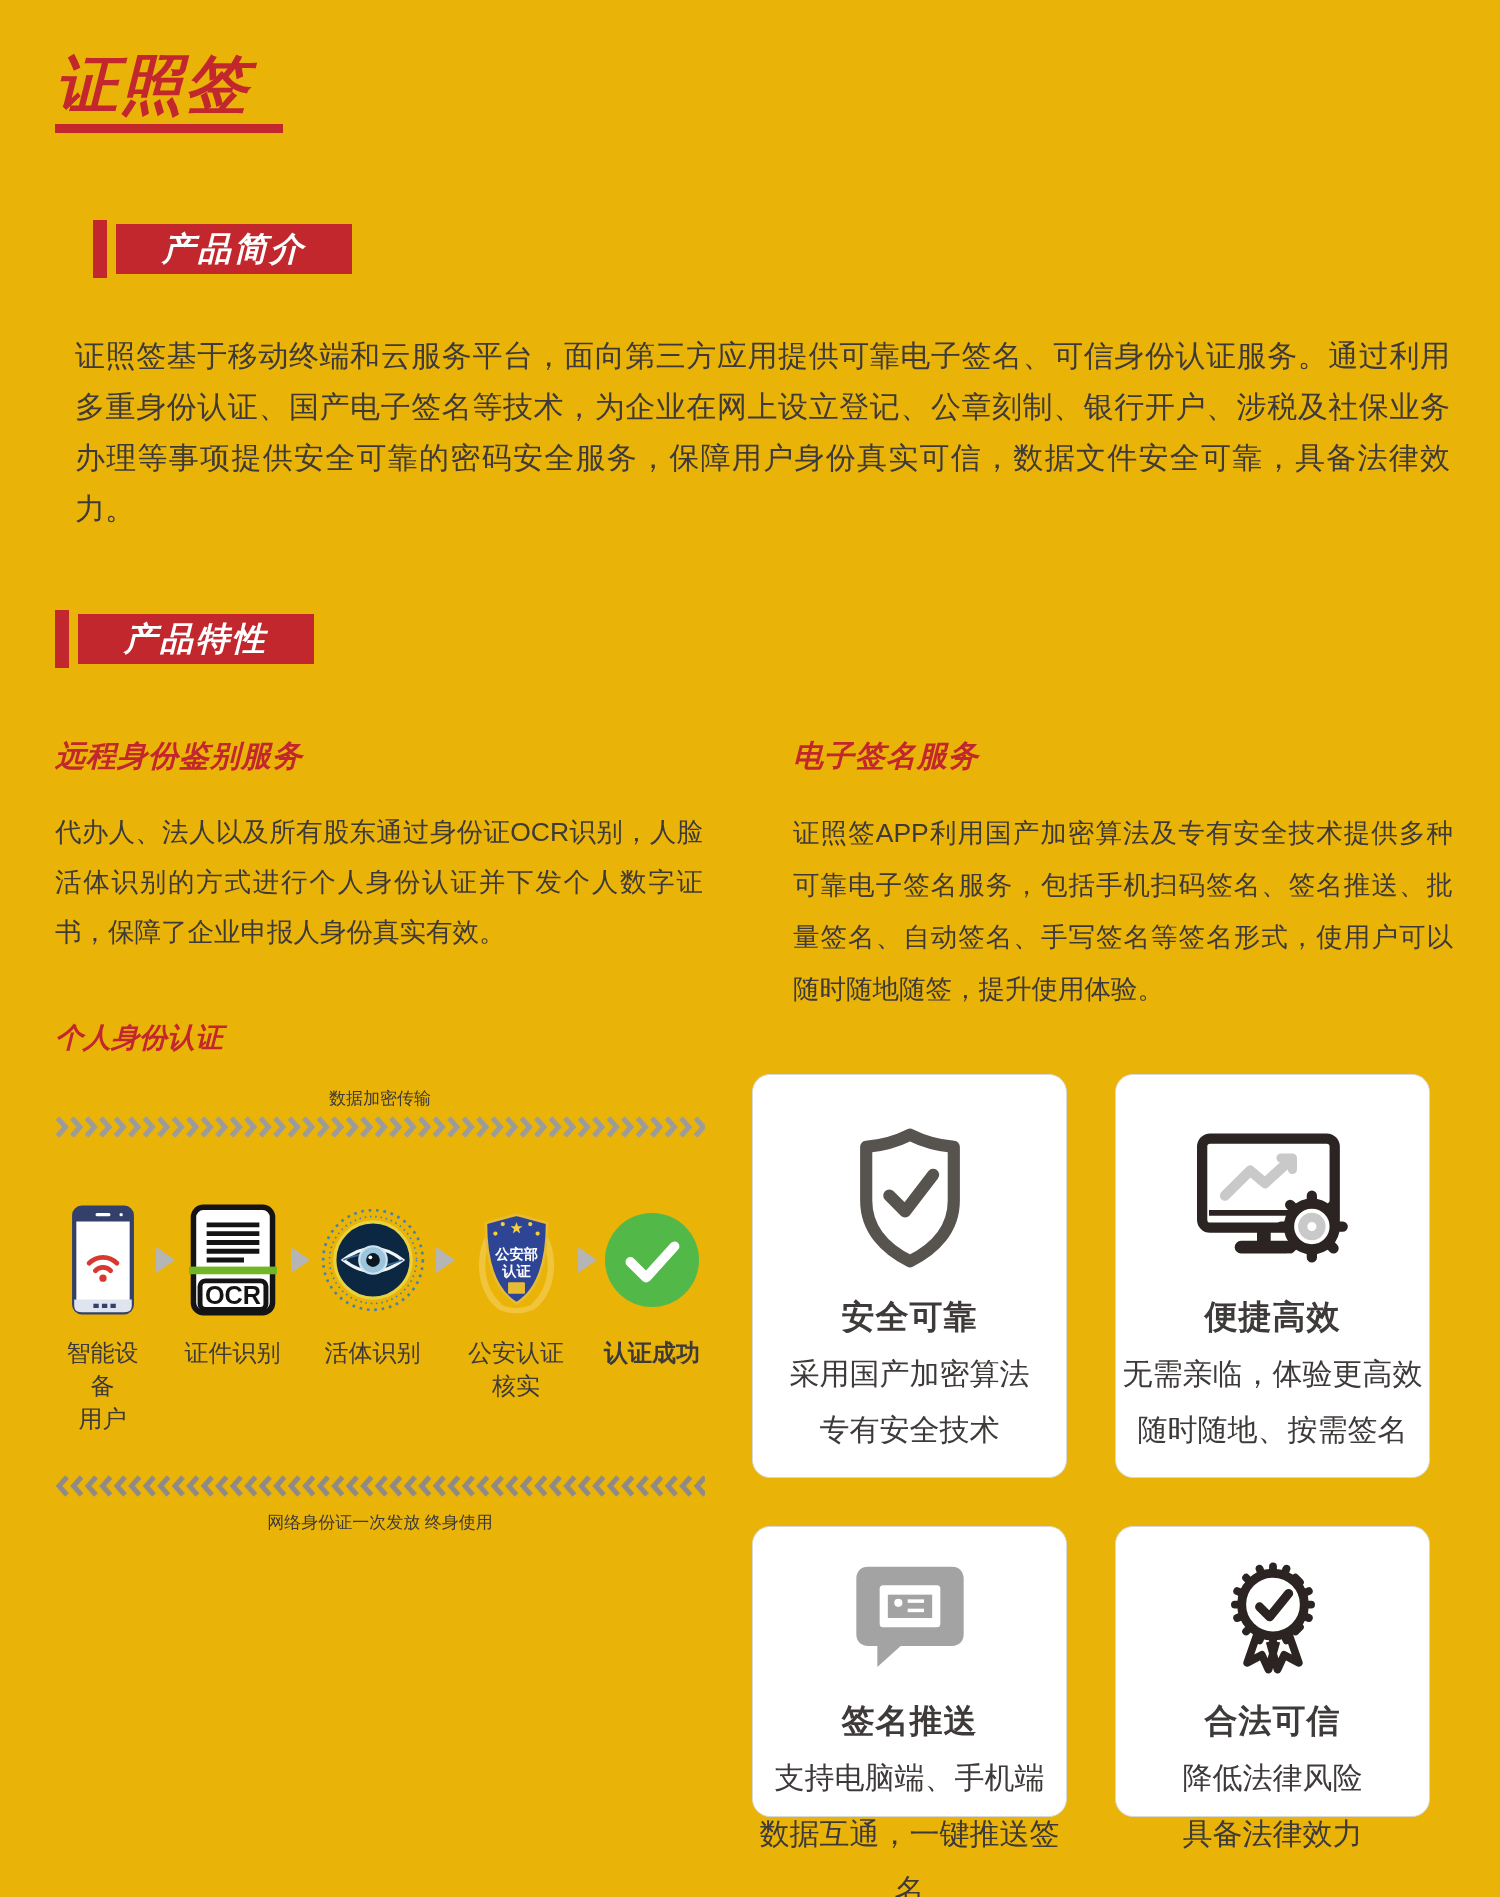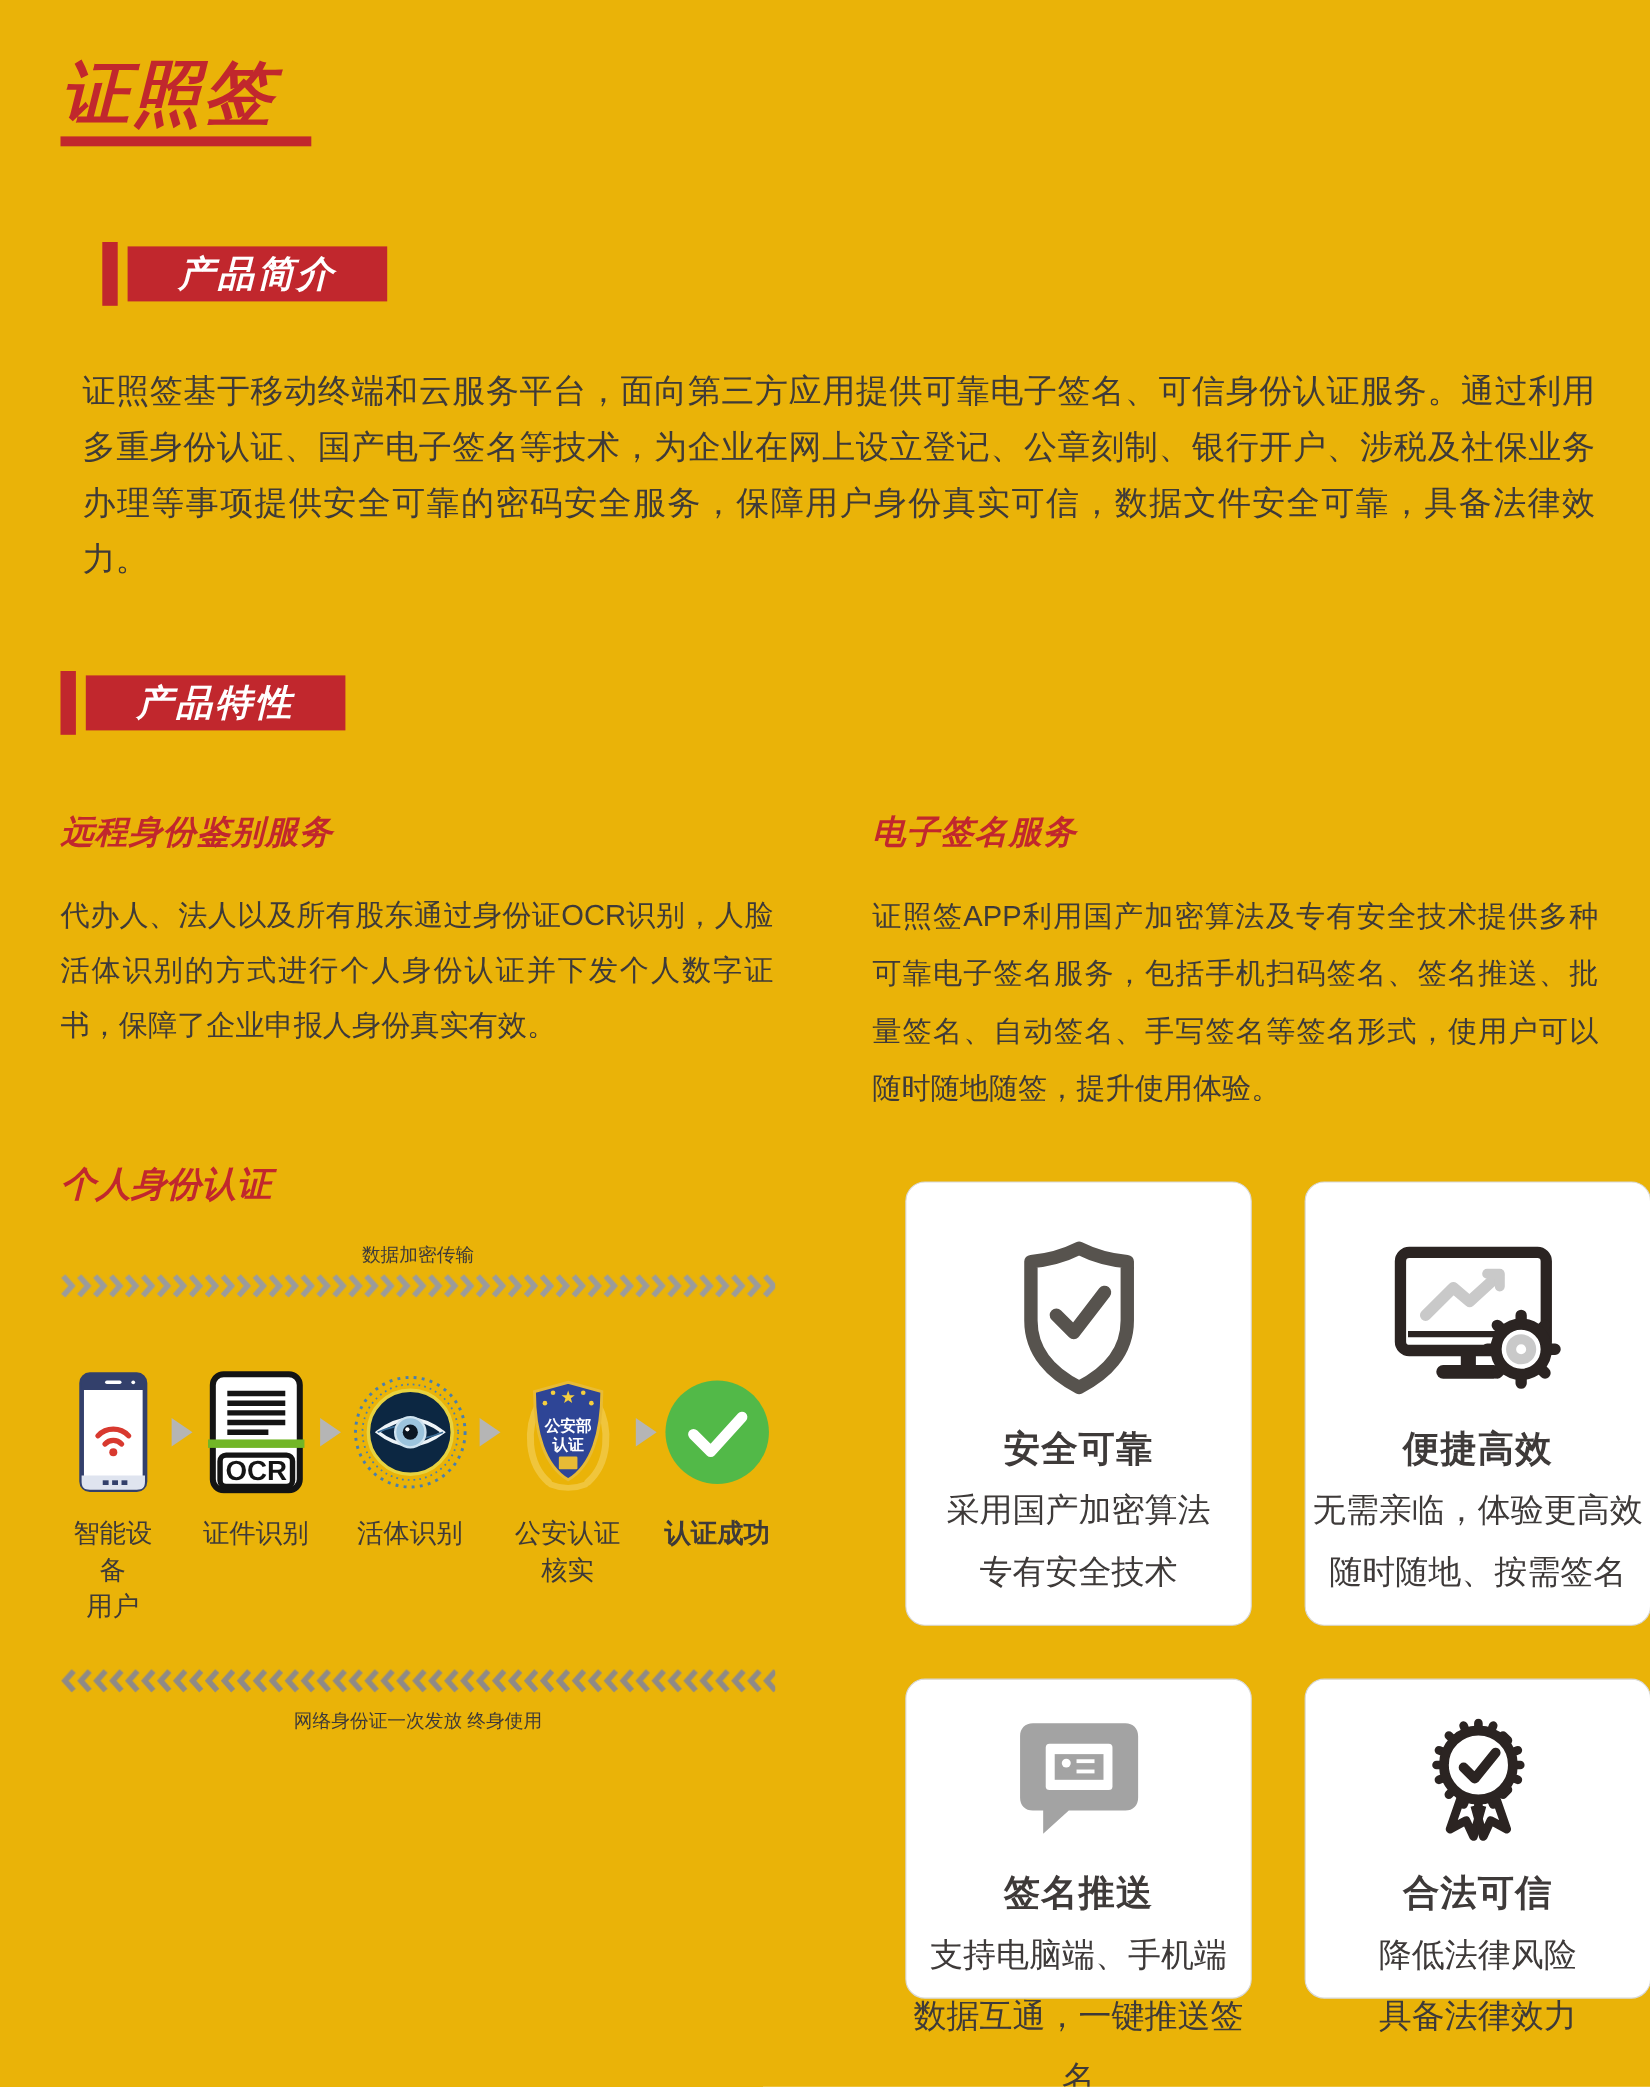--- a/index.html
+++ b/index.html
@@ -20,39 +20,39 @@
   .intro-text { position:absolute; left:75px; top:330px; width:1375px; font-size:30px; line-height:51px; color:#3e3a39; text-align:justify; }
 
   
   .col-left { position:absolute; left:55px; top:712px; width:655px; }
   .col-right { position:absolute; left:793px; top:712px; width:660px; }
   .col-heading { margin-top:24px; font-size:30px; font-weight:bold; font-style:italic; color:#c1272d; letter-spacing:1px; }
   .col-text { margin-top:30px; font-size:26.5px; line-height:50px; color:#3e3a39; text-align:justify; }
   .col-left .col-text { width:648px; line-height:50px; }
   .col-right .col-text { width:660px; line-height:52px; }
 
-  .sub-heading { margin-top:98px; font-size:32px; font-weight:bold; font-style:italic; color:#c1272d; }
+  .sub-heading { margin-top:62px; font-size:28px; font-weight:bold; font-style:italic; color:#c1272d; }
 
   
   .flow { width:650px; }
   .flow-caption { margin-top:30px; text-align:center; font-size:17px; color:#3e3a39; }
   .flow-caption.bottom { margin-top:14px; }
   .chevrons { display:block; margin-top:6px; }
   .chevrons.back { margin-top:40px; }
   .flow-icons { margin-top:66px; display:flex; align-items:center; }
   .flow-labels { margin-top:20px; display:flex; align-items:flex-start; }
   .cell { display:flex; align-items:flex-end; justify-content:center; }
   .c1 { width:95px; } .c2 { width:105px; } .c3 { width:115px; } .c4 { width:112px; } .c5 { width:100px; }
   .gap { width:30px; display:flex; align-items:center; justify-content:center; }
   .tri { width:0; height:0; border-left:19px solid #b5b5b5; border-top:13px solid transparent; border-bottom:13px solid transparent; }
   .step-label { font-size:24px; color:#3e3a39; text-align:center; white-space:pre-line; line-height:33px; }
   .step-label.strong { font-weight:bold; }
 
   
-  .cards { position:absolute; left:823px; top:1074px; width:676px; display:grid; grid-template-columns:315px 315px; column-gap:46px; row-gap:56px;gap:48px; }
+  .cards { position:absolute; left:752px; top:1074px; width:676px; display:grid; grid-template-columns:315px 315px; column-gap:46px; row-gap:56px;gap:48px; }
   .card { border:1px solid #d8d8d8; border-radius:18px; background:#fff; text-align:center; }
   .card.r1 { height:404px; padding-top:48px; }
   .card.r2 { height:291px; padding-top:32px; }
   .card-icon { display:flex; justify-content:center; align-items:center; }
   .card.r1 .card-icon { height:150px; }
   .card.r2 .card-icon { height:118px; }
   .card-title { margin-top:22px; font-size:33px; font-weight:bold; color:#3e3a39; letter-spacing:1px; }
   .card-lines { margin-top:6px; font-size:30px; line-height:56px; color:#3e3a39; }
 </style>
 </head>

